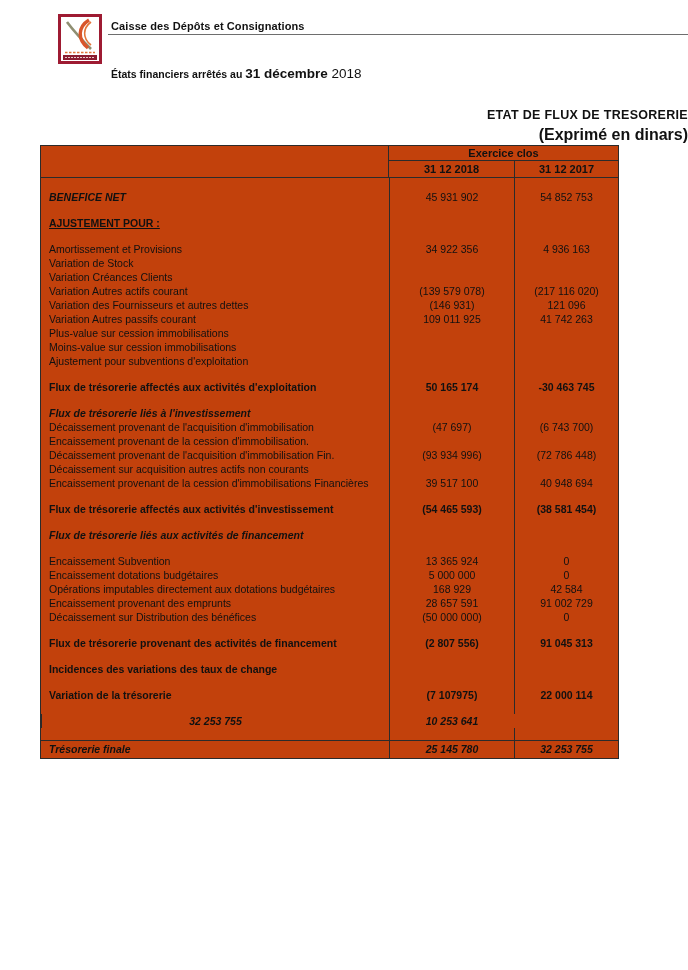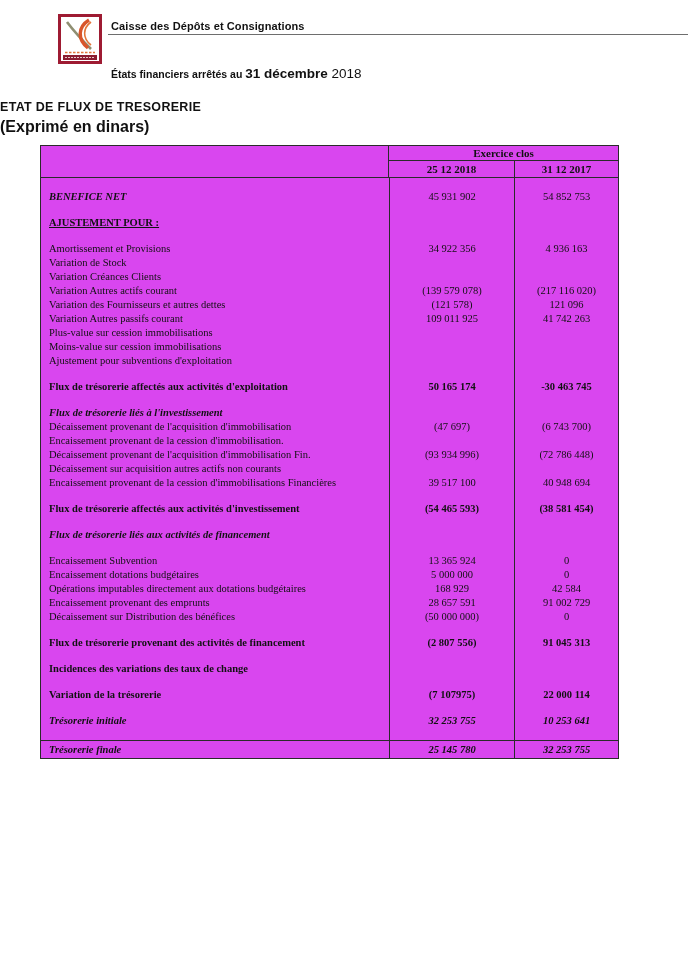--- a/index.html
+++ b/index.html
@@ -16,26 +16,26 @@
 
   
   .logo { position:absolute; left:58px; top:14px; width:44px; height:50px; }
   .org-name { position:absolute; left:111px; top:20px; font-size:11px; font-weight:bold; letter-spacing:.1px; }
   .org-underline { position:absolute; left:108px; top:34px; right:0; border-top:1.6px solid #6e6e6e; }
   .subtitle { position:absolute; left:111px; top:41px; font-size:10.5px; font-weight:bold; white-space:nowrap;margin-top:25px; }
   .subtitle .big { font-size:13.5px; }
   .subtitle .year { font-size:13.5px; font-weight:normal; }
 
   
-  .title-block { position:absolute; top:100px; left:0; width:100%; text-align:left; }
+  .title-block { position:absolute; top:108px; left:0; width:100%; text-align:right; }
   .title-main { font-size:12.5px; font-weight:bold; letter-spacing:.3px; }
   .title-sub  { font-size:16px;  font-weight:bold; margin-top:4px; }
 
   
-  .cf-table { position:absolute; left:40px; top:145px; width:579px; border:1.5px solid #2b2b2b; background:#d946ef;font-family:Liberation Serif, serif; }
+  .cf-table { position:absolute; left:40px; top:145px; width:579px; border:1.5px solid #2b2b2b; background:#c2410c; }
 
   .thead { display:grid; grid-template-columns:348px 1fr; border-bottom:1.5px solid #2b2b2b; }
   .thead-left { border-right:1.2px solid #2b2b2b; }
   .group-cell { height:15px; line-height:15px; text-align:center; font-size:11px; font-weight:bold; border-bottom:1.2px solid #2b2b2b; }
   .years { display:grid; grid-template-columns:125px 1fr; }
   .years > div { height:16px; line-height:16px; text-align:center; font-size:11px; font-weight:bold; }
   .years > div + div { border-left:1.2px solid #2b2b2b; }
 
   .row { display:grid; grid-template-columns:348px 125px 1fr; }
   .row .c1 { padding-left:8px; font-size:10.5px; line-height:14px; }
@@ -75,21 +75,21 @@
     <div class="title-main">ETAT DE FLUX DE TRESORERIE</div>
     <div class="title-sub">(Exprimé en dinars)</div>
   </div>
 
   <div class="cf-table">
     <div class="thead">
       <div class="thead-left"></div>
       <div class="thead-right">
         <div class="group-cell">Exercice clos</div>
         <div class="years">
-          <div>25 12 2018</div>
+          <div>31 12 2018</div>
           <div>31 12 2017</div>
         </div>
       </div>
     </div>
     <div id="tbody">
         <div class="row spacer">
           <div class="c1"></div>
           <div class="c2"></div>
           <div class="c3"></div>
         </div>
@@ -128,21 +128,21 @@
           <div class="c2"></div>
           <div class="c3"></div>
         </div>
         <div class="row detail">
           <div class="c1">Variation Autres actifs courant</div>
           <div class="c2">(139 579 078)</div>
           <div class="c3">(217 116 020)</div>
         </div>
         <div class="row detail">
           <div class="c1">Variation des Fournisseurs et autres dettes</div>
-          <div class="c2">(121 578)</div>
+          <div class="c2">(146 931)</div>
           <div class="c3">121 096</div>
         </div>
         <div class="row detail">
           <div class="c1">Variation Autres passifs courant</div>
           <div class="c2">109 011 925</div>
           <div class="c3">41 742 263</div>
         </div>
         <div class="row detail">
           <div class="c1">Plus-value sur cession immobilisations</div>
           <div class="c2"></div>
@@ -282,21 +282,20 @@
           <div class="c1">Variation de la trésorerie</div>
           <div class="c2">(7 107975)</div>
           <div class="c3">22 000 114</div>
         </div>
         <div class="row spacer">
           <div class="c1"></div>
           <div class="c2"></div>
           <div class="c3"></div>
         </div>
         <div class="row italic-total">
-          <div class="c1">Trésorerie initiale</div>
           <div class="c2">32 253 755</div>
           <div class="c3">10 253 641</div>
         </div>
         <div class="row spacer">
           <div class="c1"></div>
           <div class="c2"></div>
           <div class="c3"></div>
         </div>
         <div class="row finale">
           <div class="c1">Trésorerie finale</div>

